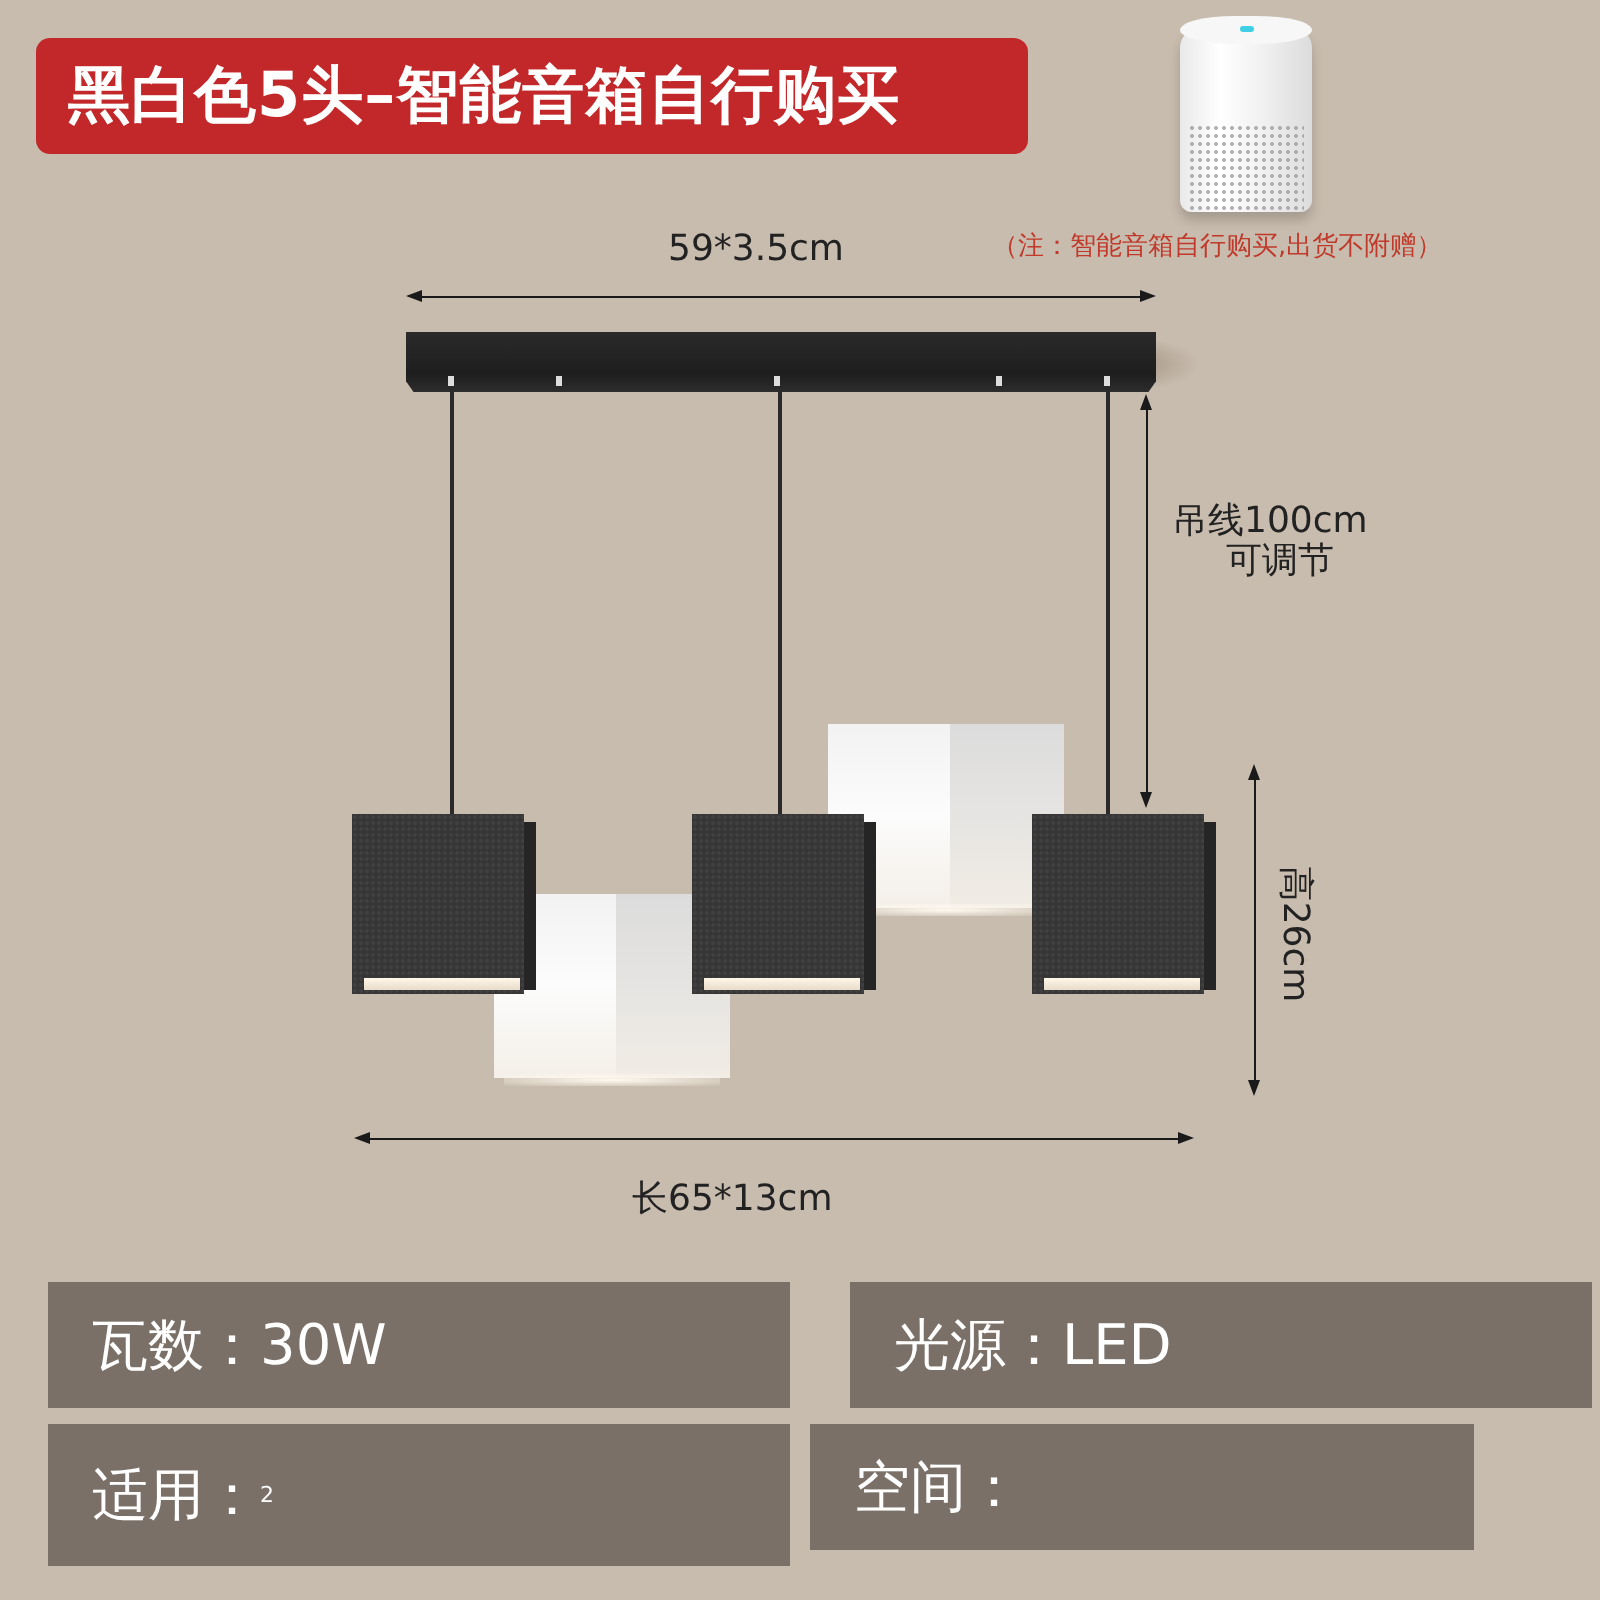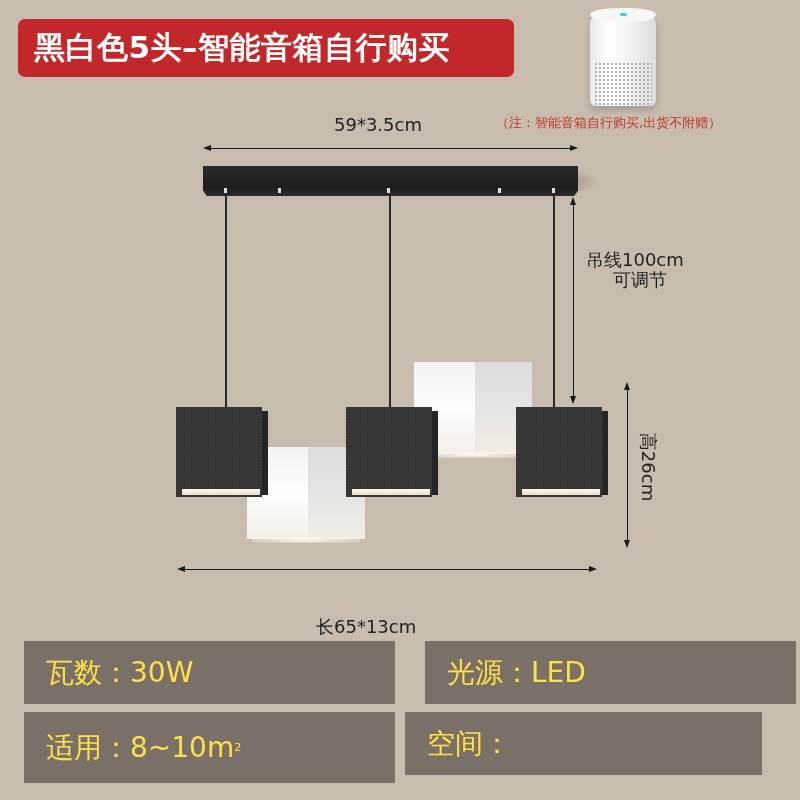--- a/index.html
+++ b/index.html
@@ -88,21 +88,21 @@
     .cube-white .face-r {
       position: absolute; right: 0; top: 0; width: 48%; height: 100%;
       background: linear-gradient(180deg, #dcdcdc, #e8e6e3 60%, #f1ece4);
     }
     .cube-white .glow {
       position: absolute; left: 4%; right: 4%; bottom: -4px; height: 6px;
       background: radial-gradient(ellipse, #fffaf0, rgba(255,250,240,0));
     }
 
     .spec-box {
-      position: absolute; background: #7a7068; color: #fde047;
+      position: absolute; background: #7a7068; color: #ffffff;
       font-size: 28px; display: flex; align-items: center; padding-left: 22px;
       white-space: nowrap;
     }
     .sup { font-size: 11px; vertical-align: 14px; }
   </style>
 </head>
 <body>
 
 <div class="title-banner">
   <span>黑白色5头–智能音箱自行购买</span>
@@ -164,30 +164,29 @@
 </div>
 
 <div class="vline" style="left:627px; top:386px; height:158px;"></div>
 <div class="arrow-u" style="left:624px; top:382px;"></div>
 <div class="arrow-d" style="left:624px; top:540px;"></div>
 <div class="dim-text" style="left:608px; top:455px; transform: rotate(90deg); transform-origin: center; width:80px; text-align:center;">高26cm</div>
 
 <div class="hline" style="left:180px; top:569px; width:412px;"></div>
 <div class="arrow-l" style="left:177px; top:566px;"></div>
 <div class="arrow-r" style="left:589px; top:566px;"></div>
-<div class="dim-text" style="left:316px; top:587px;margin-top:28px;">长65*13cm</div>
+<div class="dim-text" style="left:316px; top:587px;">长65*13cm</div>
 
 <div class="spec-box" style="left:24px; top:641px; width:371px; height:63px;">
   <span>瓦数：</span>
   <span>30W</span>
 </div>
 <div class="spec-box" style="left:405px; top:641px; width:371px; height:63px;margin-left:20px;">
   <span>光源：</span>
   <span>LED</span>
 </div>
 <div class="spec-box" style="left:24px; top:712px; width:371px; height:71px;">
   <span>适用：</span>
-  <span>8~10m</span>
     <span class="sup">2</span>
 </div>
-<div class="spec-box" style="left:405px; top:712px; width:357px; height:63px;">
+<div class="spec-box" style="left:405px; top:712px; width:332px; height:63px;">
   <span>空间：</span>
 </div>
 
 </body></html>

